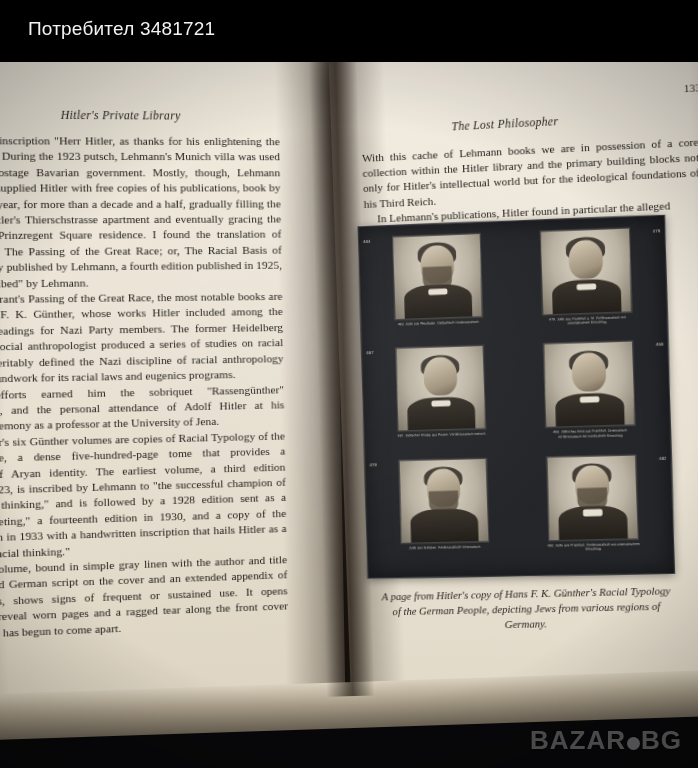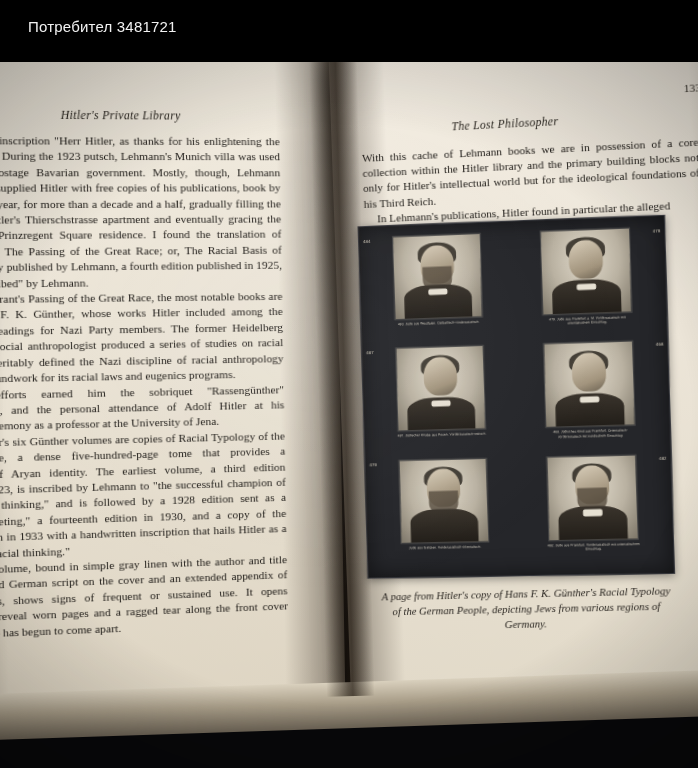--- a/index.html
+++ b/index.html
@@ -23,21 +23,21 @@
     height: 62px;
     background: #000;
     z-index: 40;
   }
   #username {
     position: absolute;
     top: 18px;
     left: 28px;
     color: #f2f2f2;
     font-family: "Liberation Sans", sans-serif;
-    font-size: 15px;
+    font-size: 19px;
     letter-spacing: .2px;
     white-space: nowrap;
   }
 
   
   #photo {
     position: absolute;
     top: 62px; left: 0;
     width: 698px;
     height: 706px;
@@ -446,13 +446,16 @@
         <div id="plate-caption">A page from Hitler's copy of Hans F. K. Günther's Racial Typology of the German People, depicting Jews from various regions of Germany.</div>
       </div>
     </div>
 
     <div id="gutter"></div>
     <div id="bottom-edge"></div>
   </div>
 
   <div id="photo-vignette"></div>
 
+  <div id="watermark">
+    <span>BAZAR</span><span class="dot"></span><span>BG</span>
+  </div>
 </div>
 
 </body></html>

